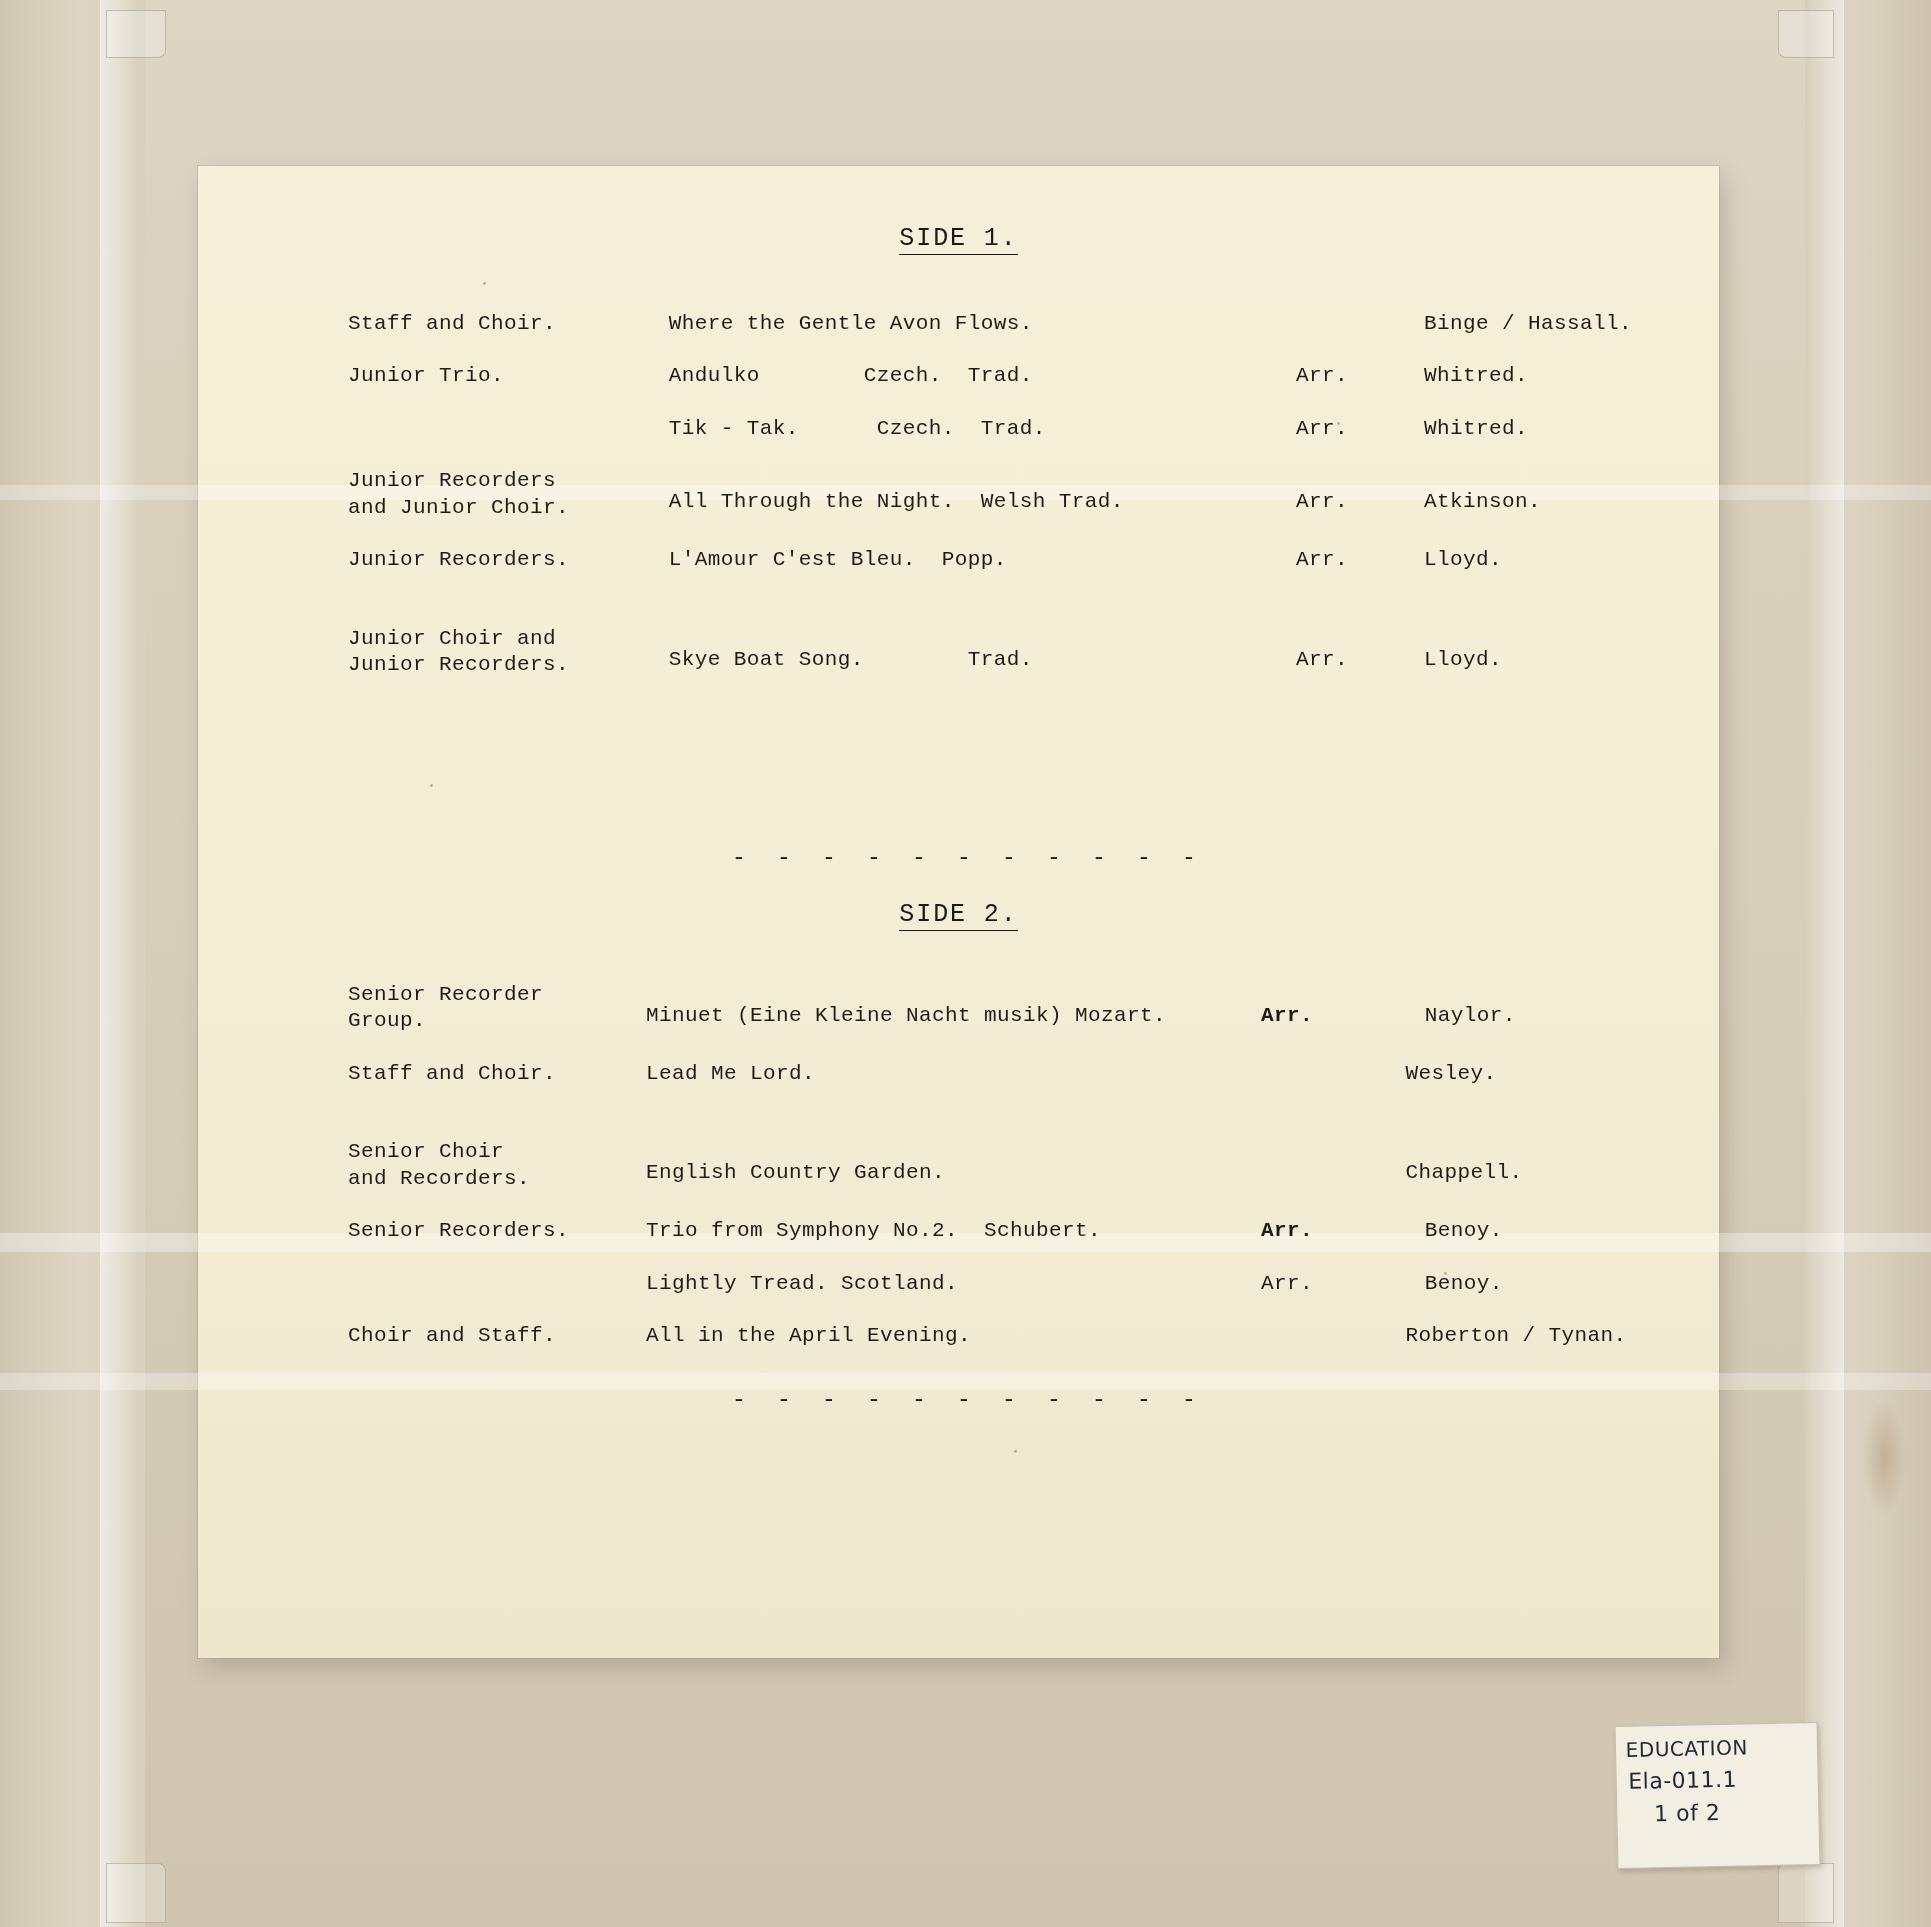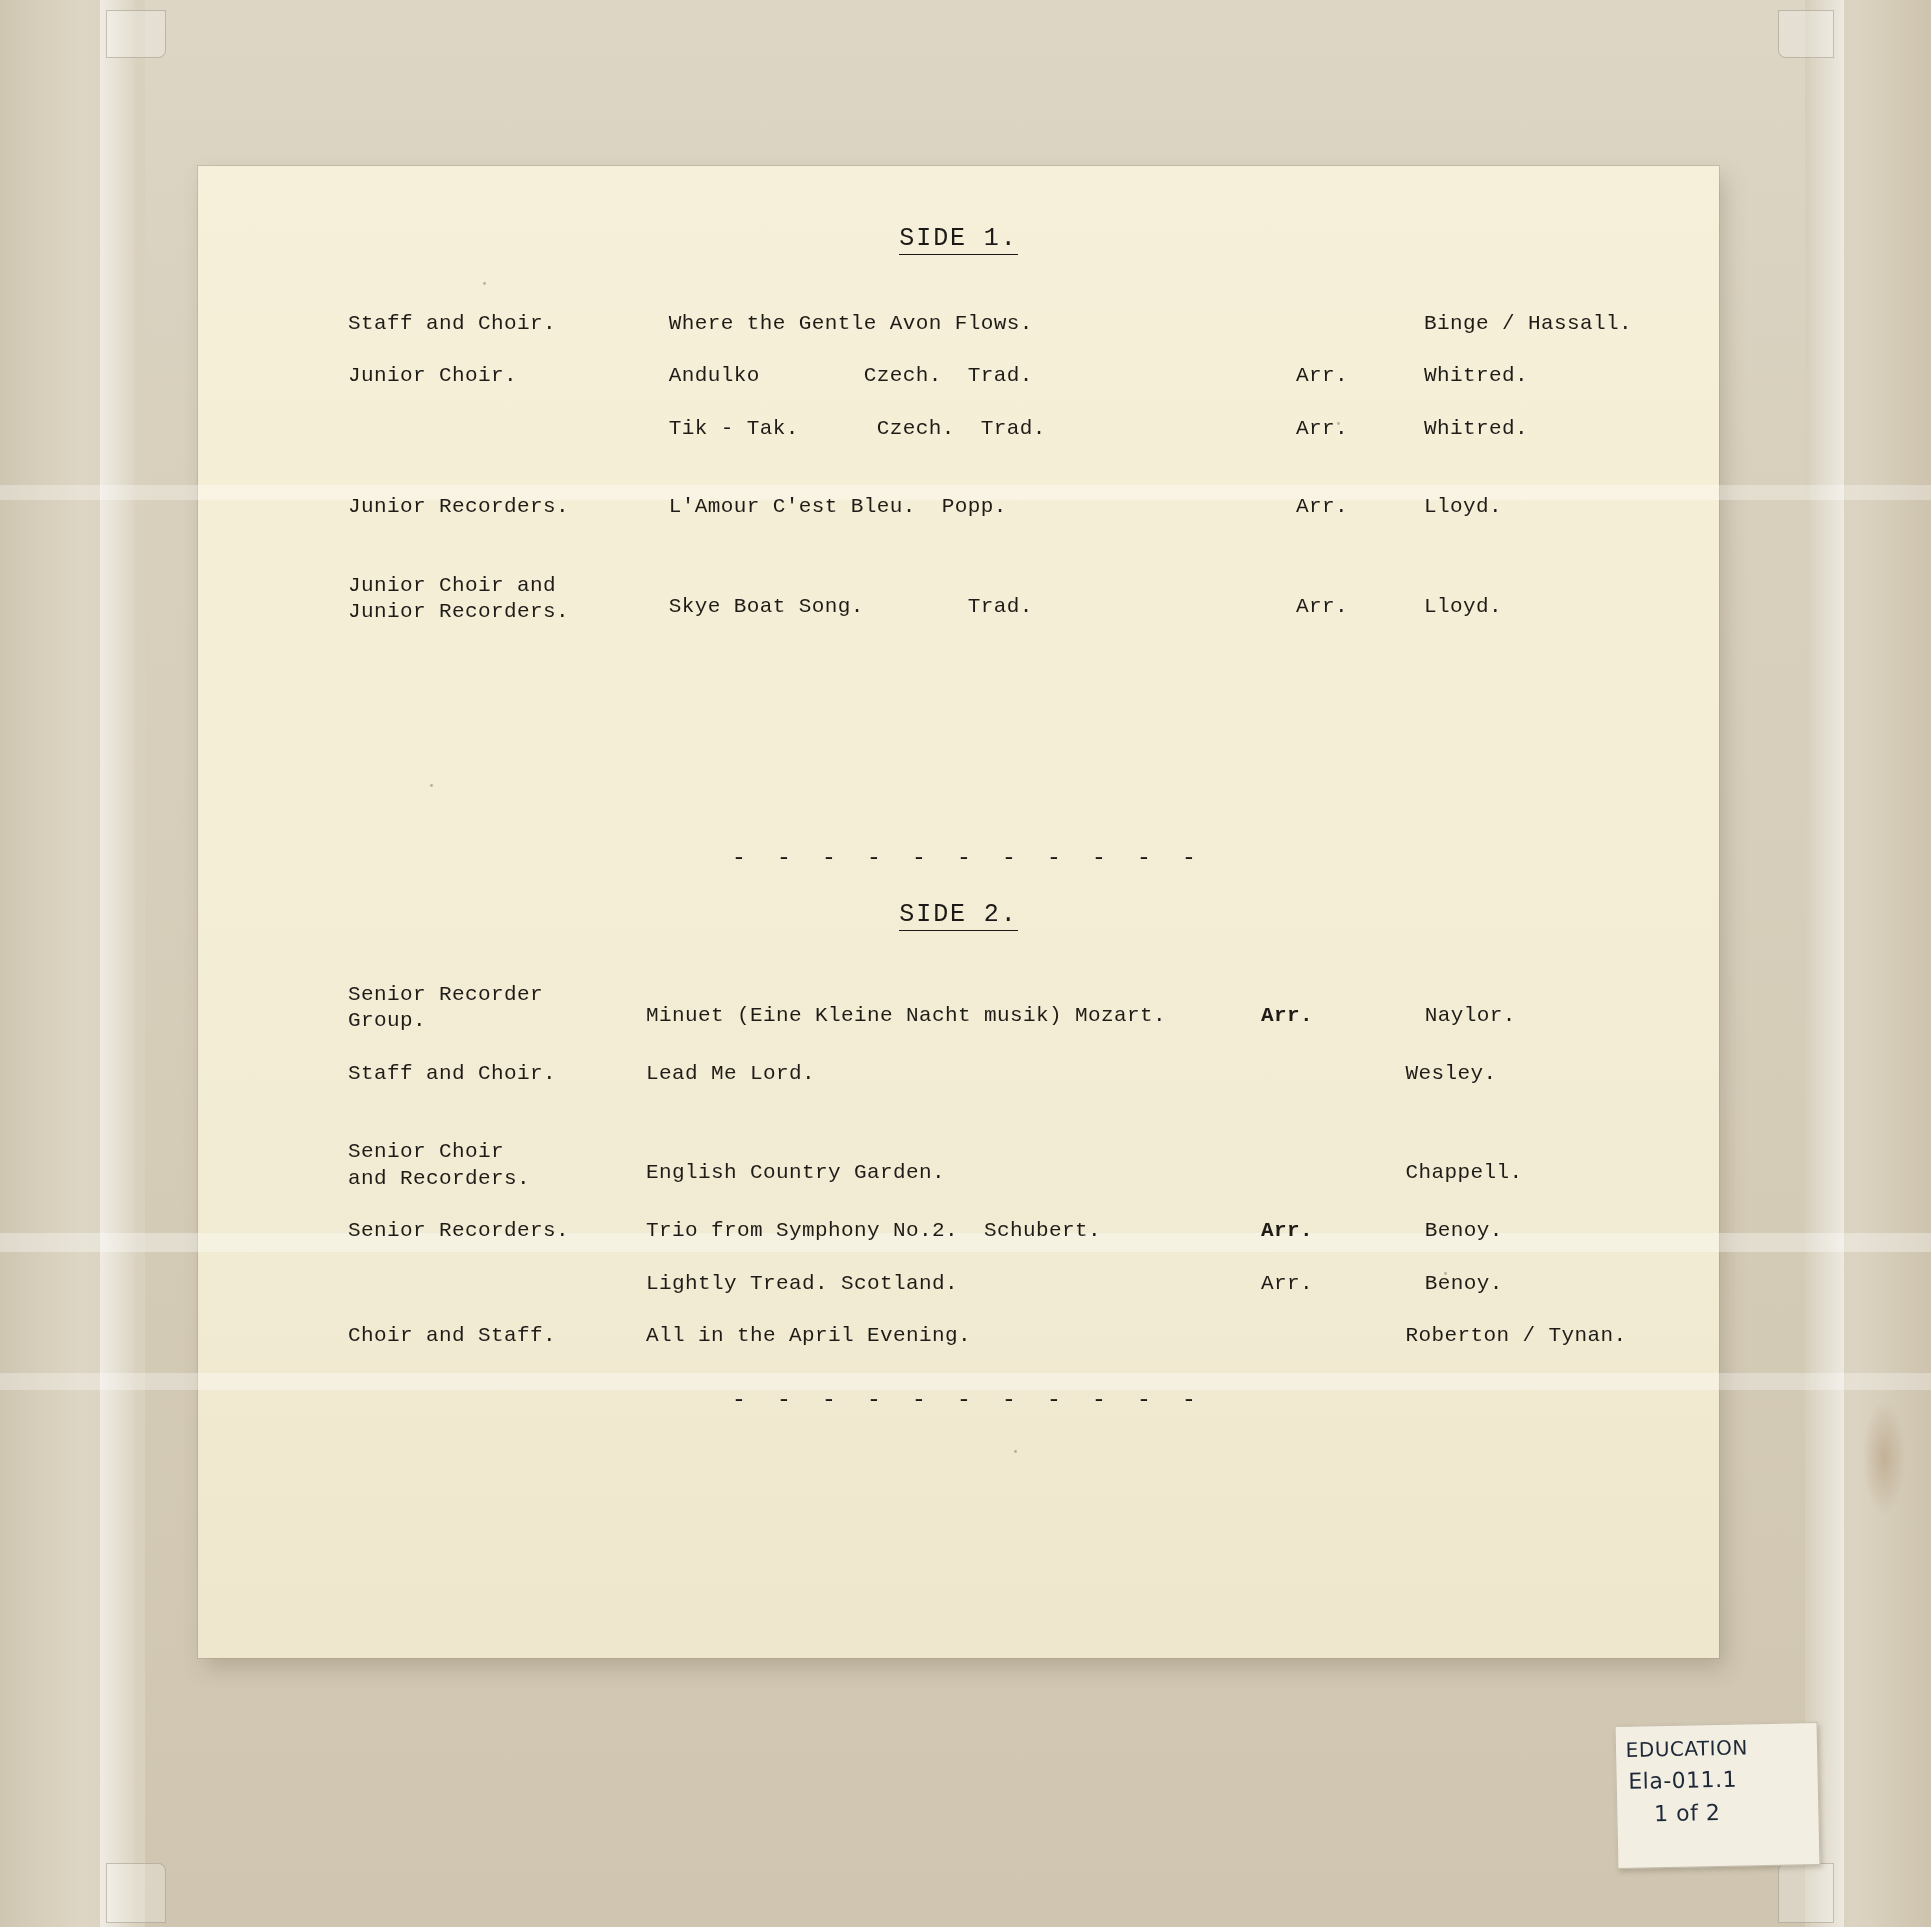--- a/index.html
+++ b/index.html
@@ -218,39 +218,46 @@
             <td class="c-perf">Staff and Choir.</td>
             <td class="c-title">Where the Gentle Avon Flows.</td>
             <td class="c-arr"></td>
             <td class="c-comp">Binge / Hassall.</td>
           </tr>
           <tr class="rowspacer">
               <td colspan="4"></td>
             </tr>
 
           <tr>
-            <td class="c-perf">Junior Choir.</td>
+            <td class="c-perf">Junior Trio.</td>
             <td class="c-title">Andulko        Czech.  Trad.</td>
             <td class="c-arr">Arr.</td>
             <td class="c-comp">Whitred.</td>
           </tr>
           <tr class="rowspacer">
               <td colspan="4"></td>
             </tr>
 
           <tr>
             <td class="c-perf"></td>
             <td class="c-title">Tik - Tak.      Czech.  Trad.</td>
             <td class="c-arr">Arr.</td>
             <td class="c-comp">Whitred.</td>
           </tr>
           <tr class="rowspacer">
               <td colspan="4"></td>
             </tr>
 
+          <tr>
+            <td class="c-perf">Junior Recorders
+and Junior Choir.</td>
+            <td class="c-title" style="padding-top:21px;">All Through the Night.  Welsh Trad.</td>
+            <td class="c-arr" style="padding-top:21px;">Arr.</td>
+            <td class="c-comp" style="padding-top:21px;">Atkinson.</td>
+          </tr>
           <tr class="rowspacer">
               <td colspan="4"></td>
             </tr>
 
           <tr>
             <td class="c-perf">Junior Recorders.</td>
             <td class="c-title">L'Amour C'est Bleu.  Popp.</td>
             <td class="c-arr">Arr.</td>
             <td class="c-comp">Lloyd.</td>
           </tr>

